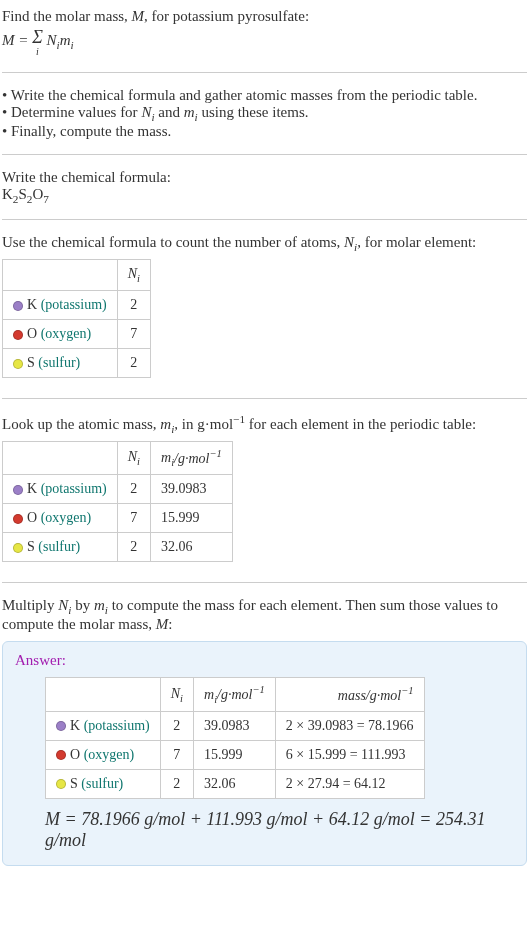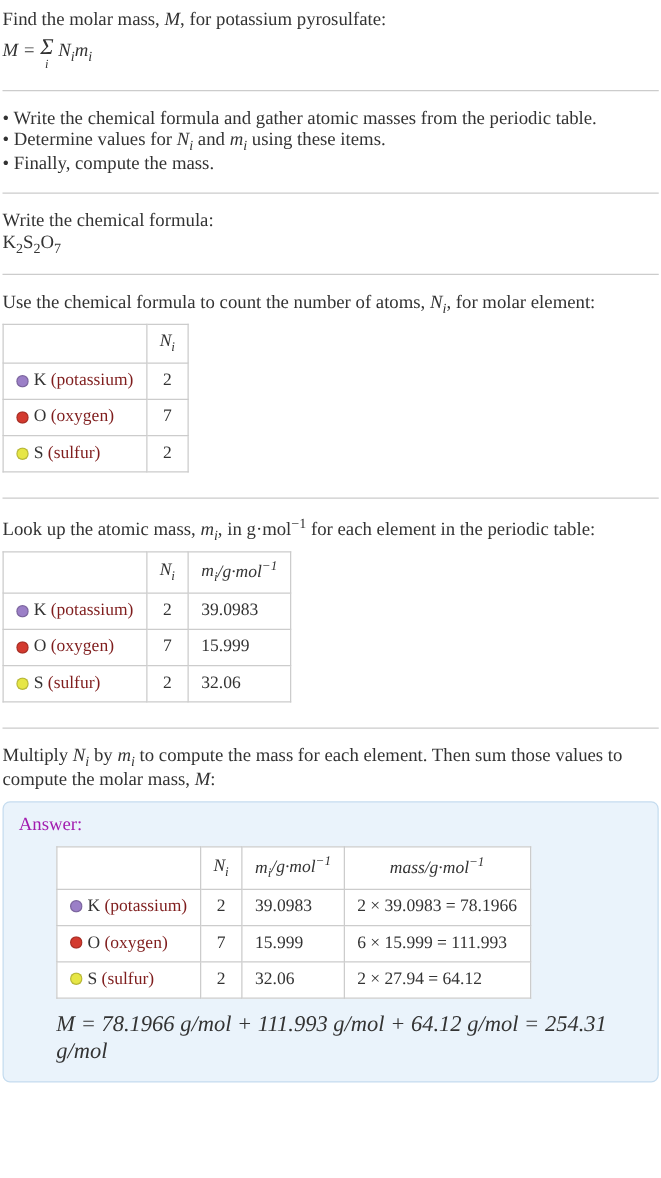--- a/index.html
+++ b/index.html
@@ -41,33 +41,33 @@
       font-size: 14px;
     }
     th, td {
       border: 1px solid #ccc;
       padding: 6px 10px;
       text-align: left;
     }
     th {
       font-weight: normal;
       font-style: italic;
-      text-align: center;
+      text-align: right;
     }
     .element-dot {
       display: inline-block;
       width: 10px;
       height: 10px;
       border-radius: 50%;
       margin-right: 4px;
       vertical-align: middle;
       border: 1px solid rgba(0,0,0,0.2);
     }
     .element-label {
-      color: #7f1d1d;
+      color: #0f766e;
     }
     .element-symbol {
       color: #333;
     }
     .num-cell {
       text-align: center;
     }
     .answer-box {
       background: #eaf3fb;
       border: 1px solid #c5dcef;

